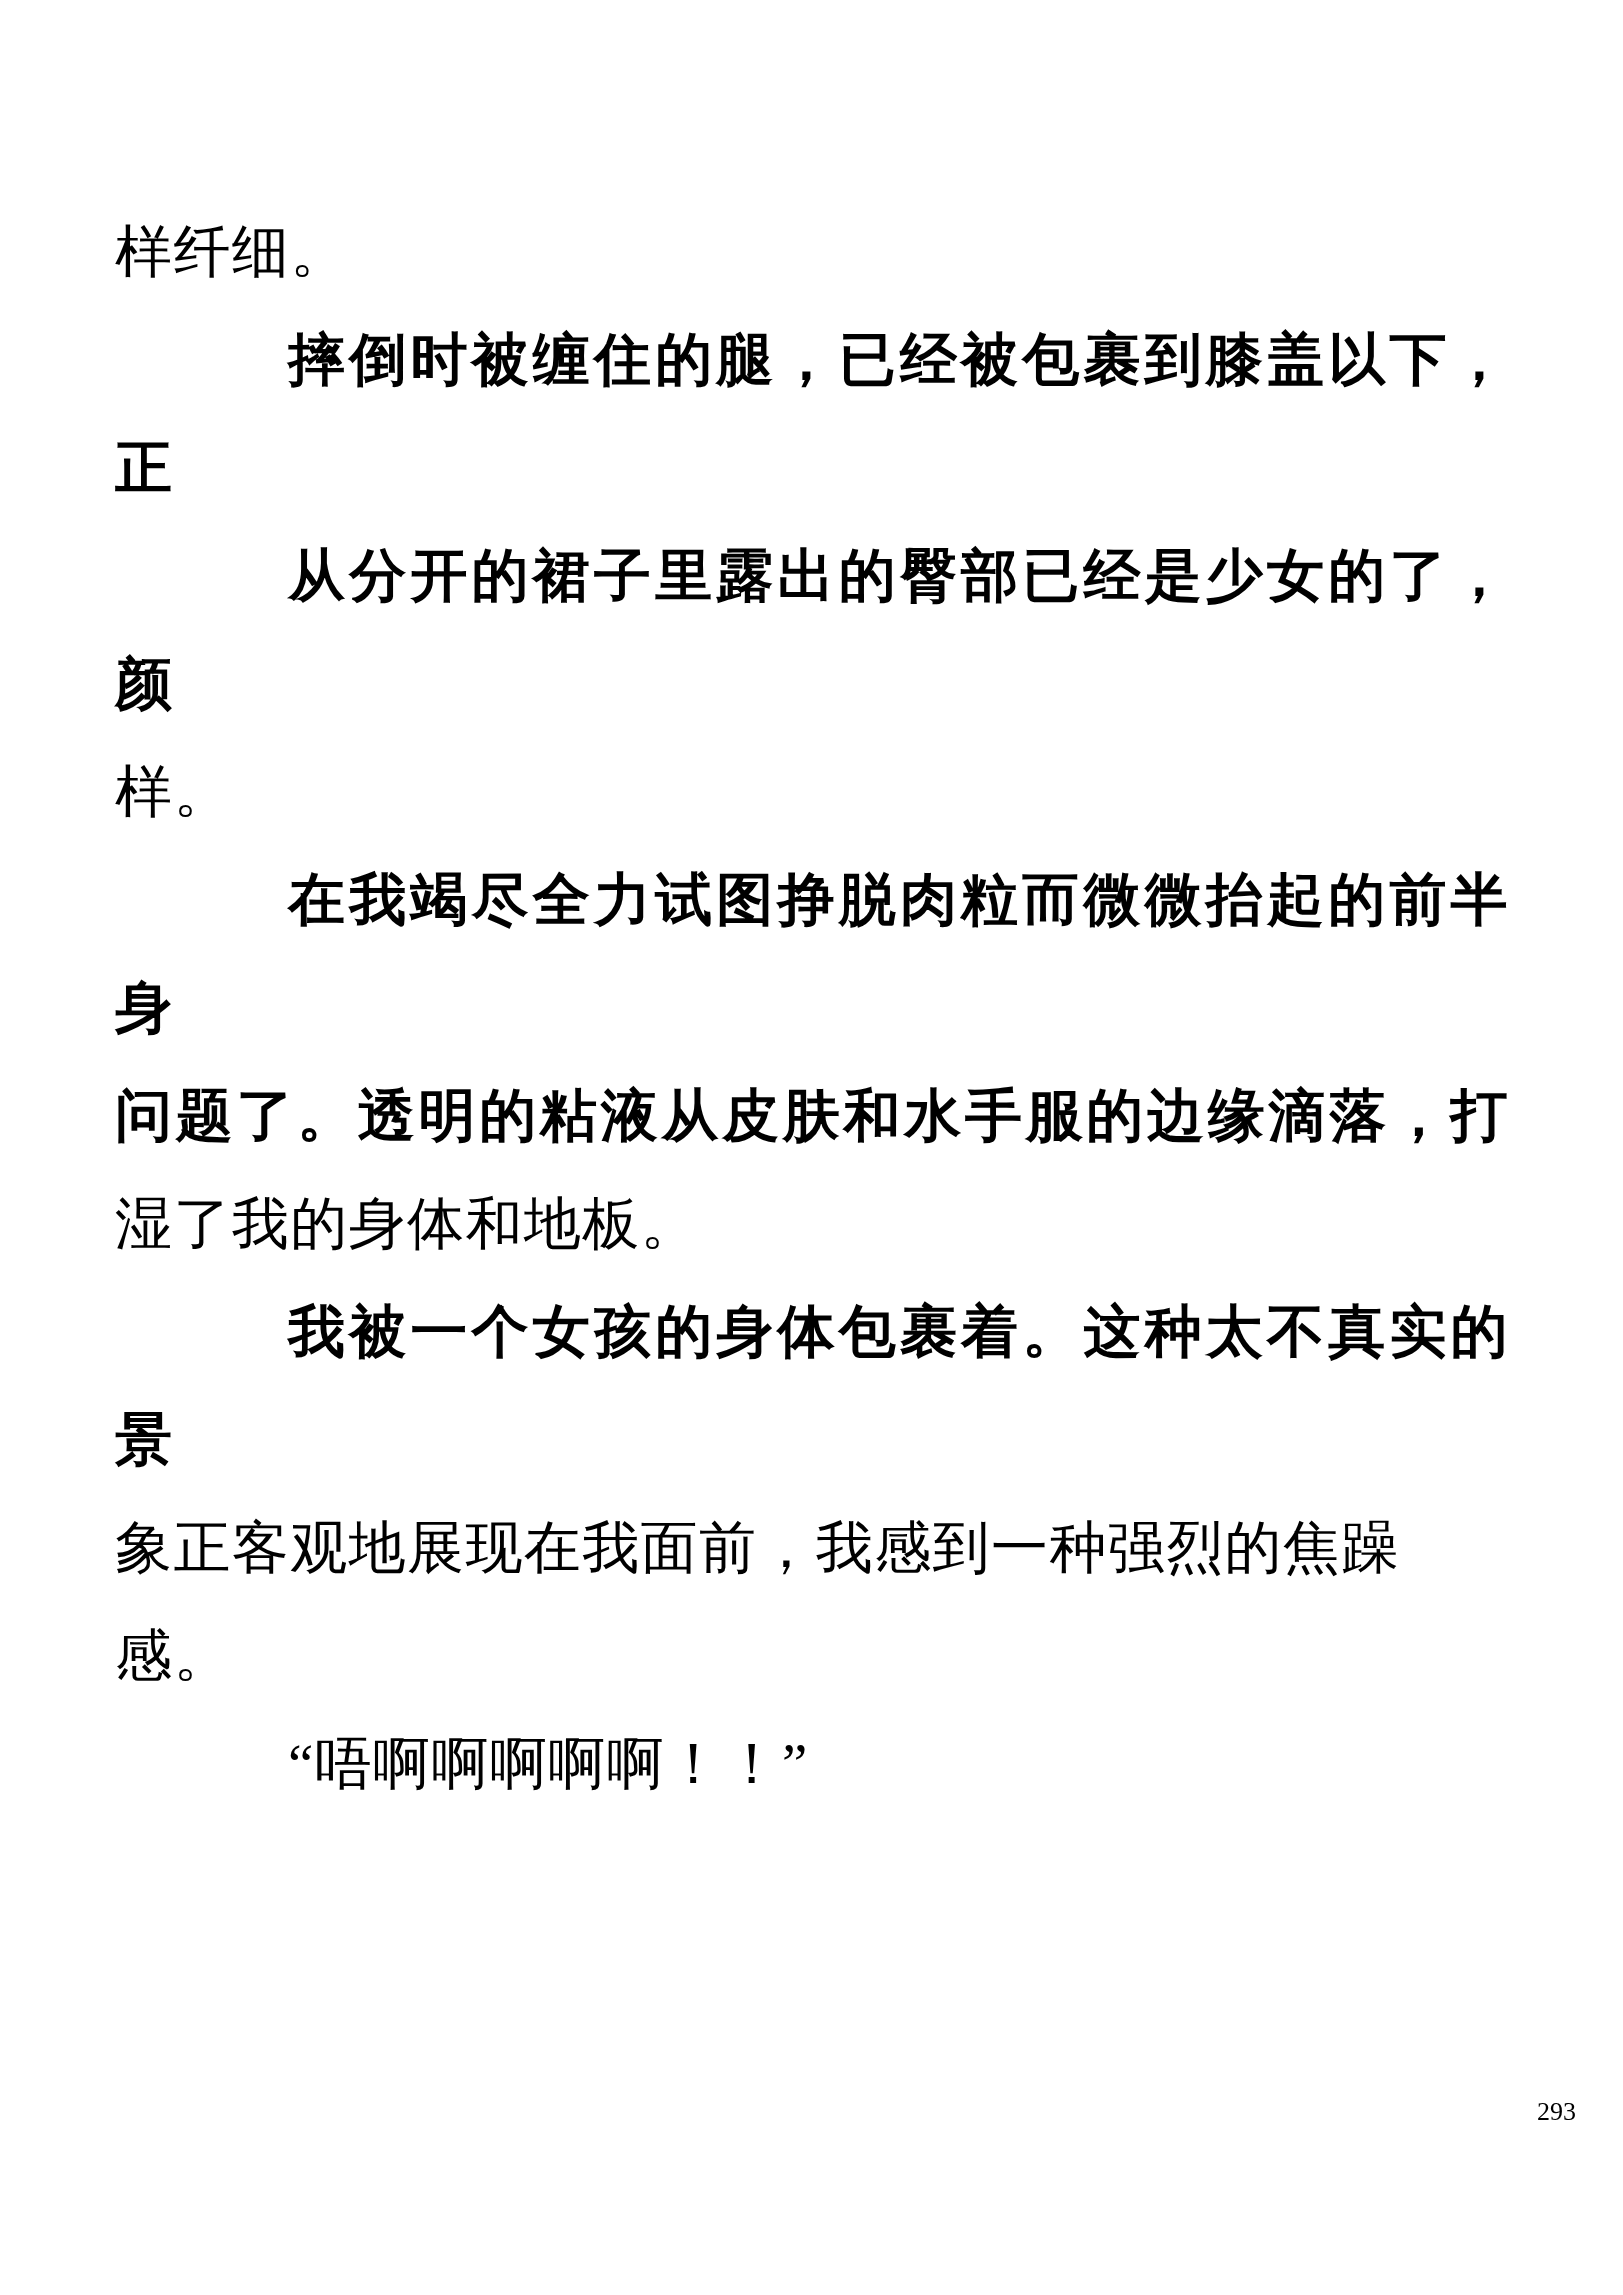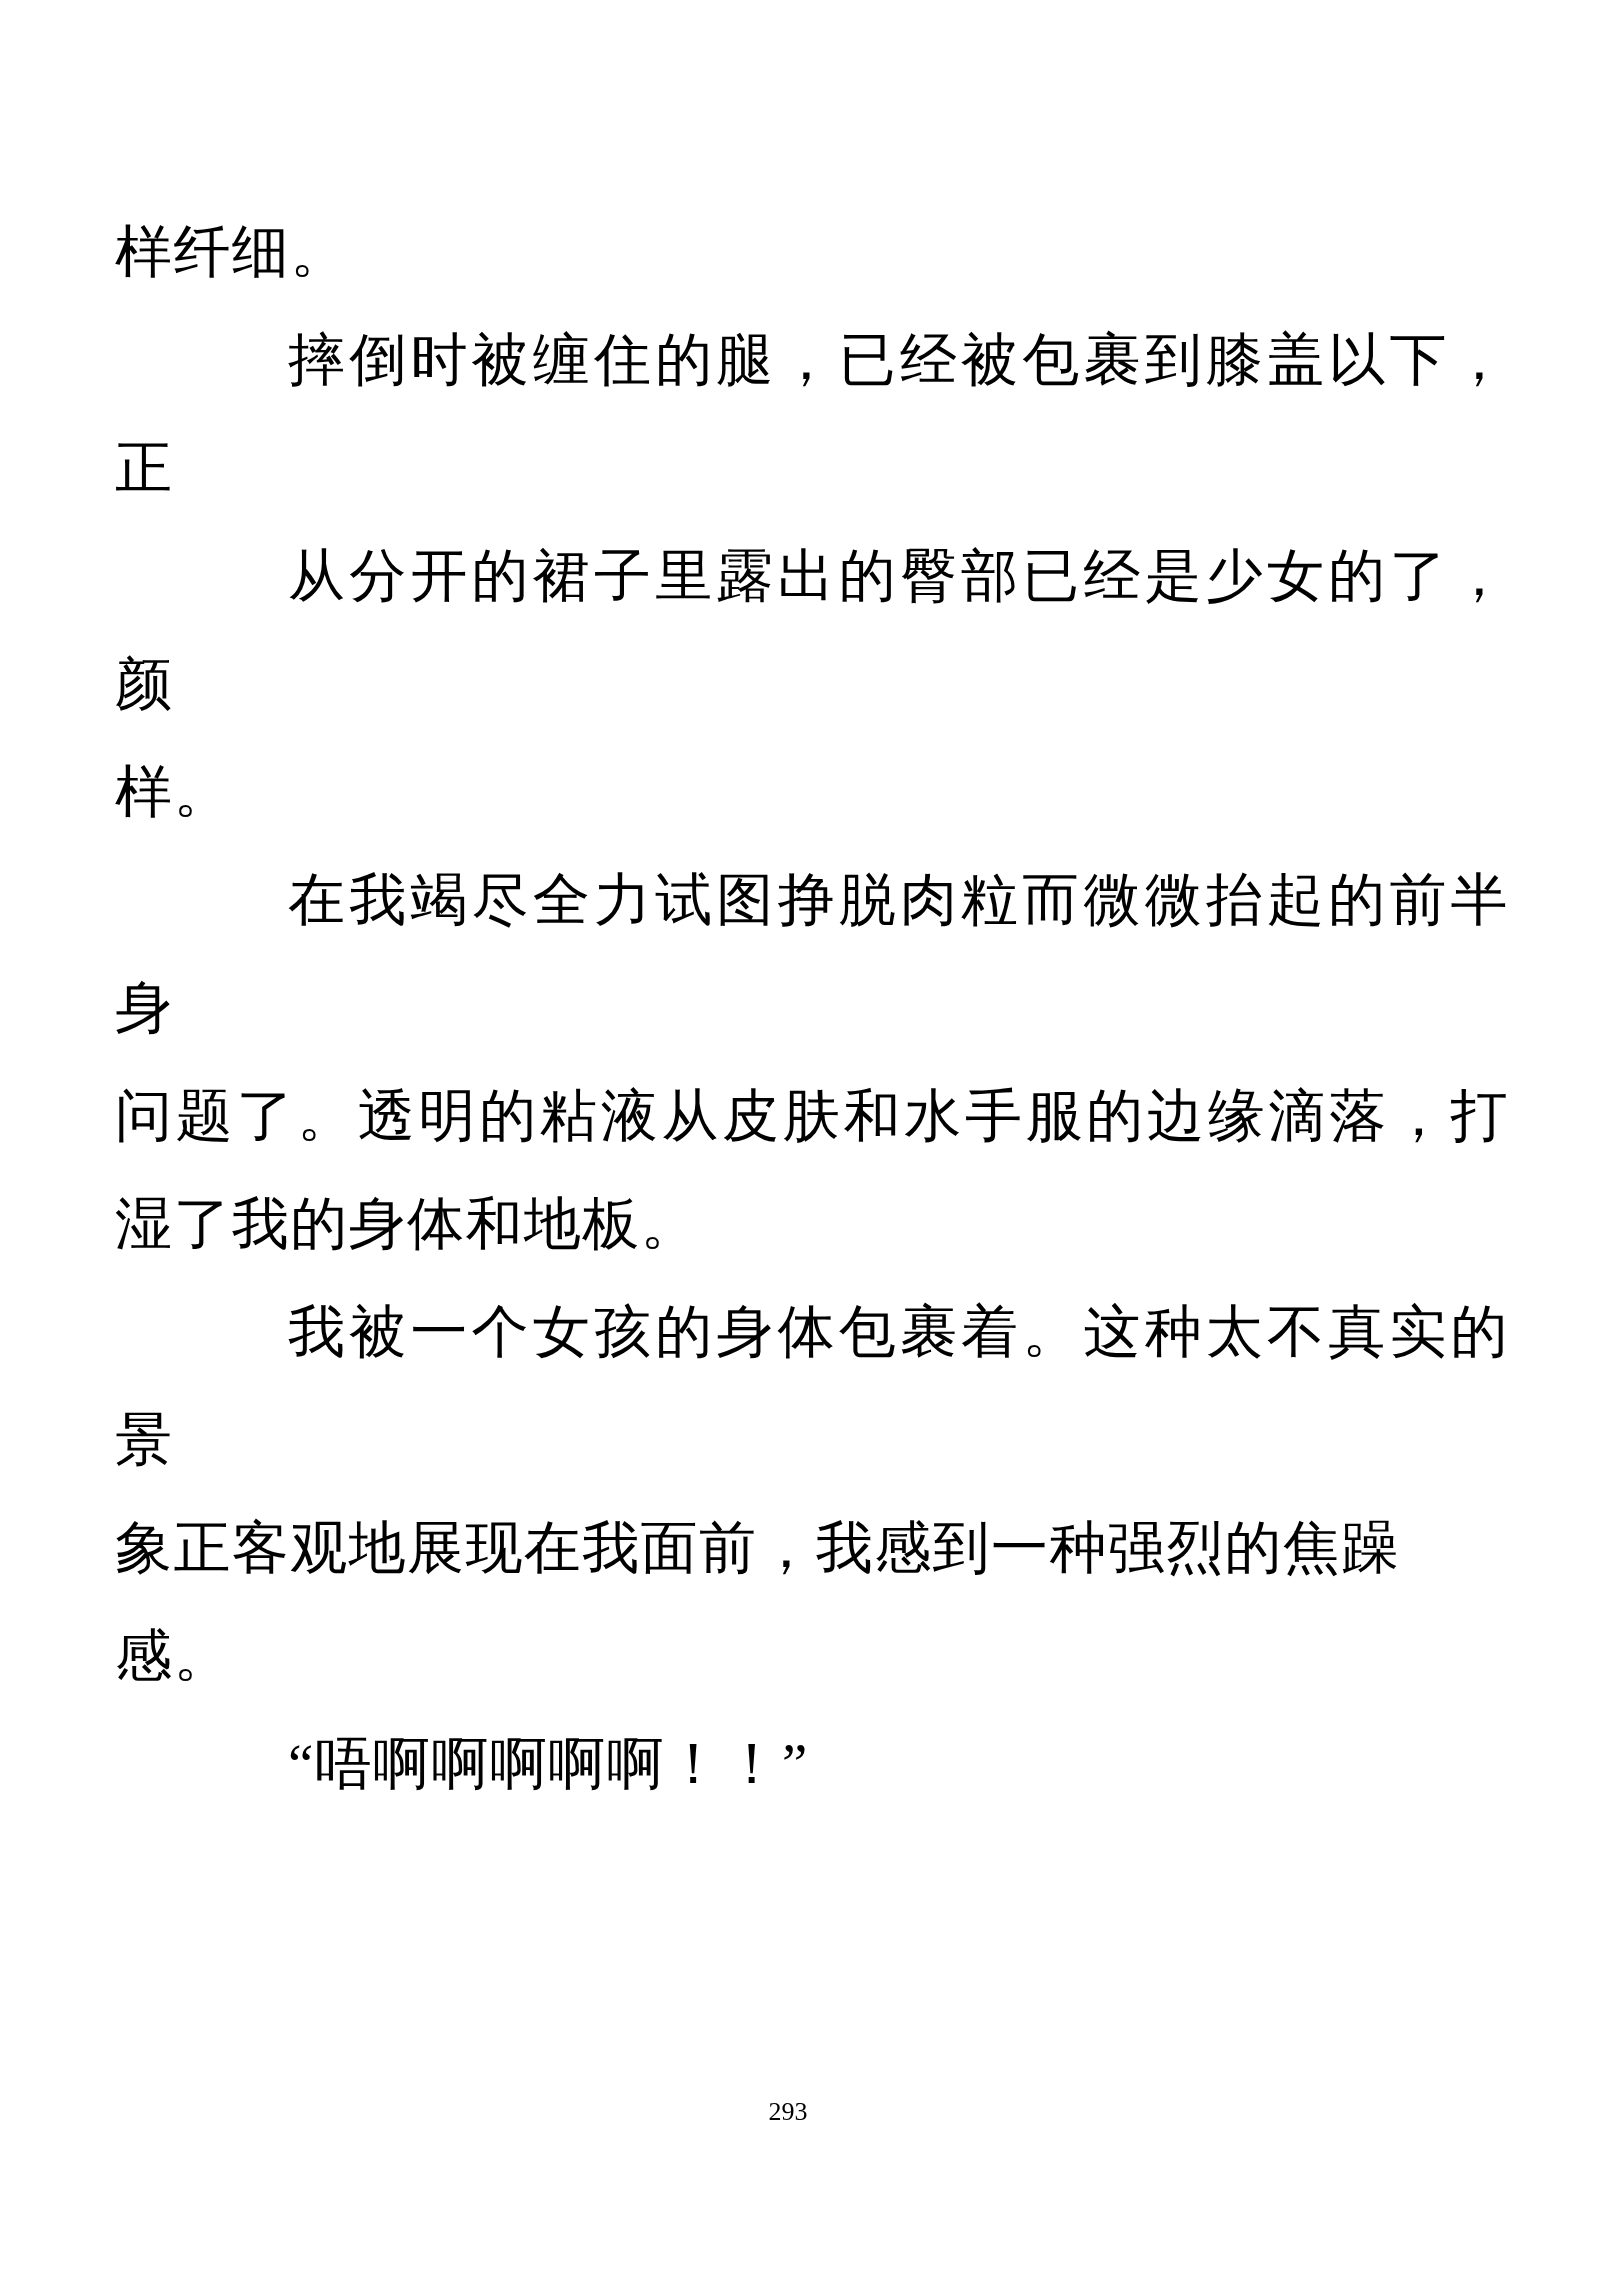--- a/index.html
+++ b/index.html
@@ -33,27 +33,28 @@
     letter-spacing: 1.4px;
     white-space: normal;
     text-align: left;
   }
   .line.indent {
     text-indent: 173px;
   }
   .line.justify {
     text-align: justify;
     text-align-last: justify;
+    font-weight: bold;
   }
   .page-number {
     position: absolute;
     top: 2096px;
     left: 0;
     width: 1576px;
-    text-align: center;
+    text-align: right;
     font-size: 26px;
     line-height: 32px;
     color: #000000;
   }
 </style>
 </head>
 <body>
 
 <div class="page">
   <div class="content">

